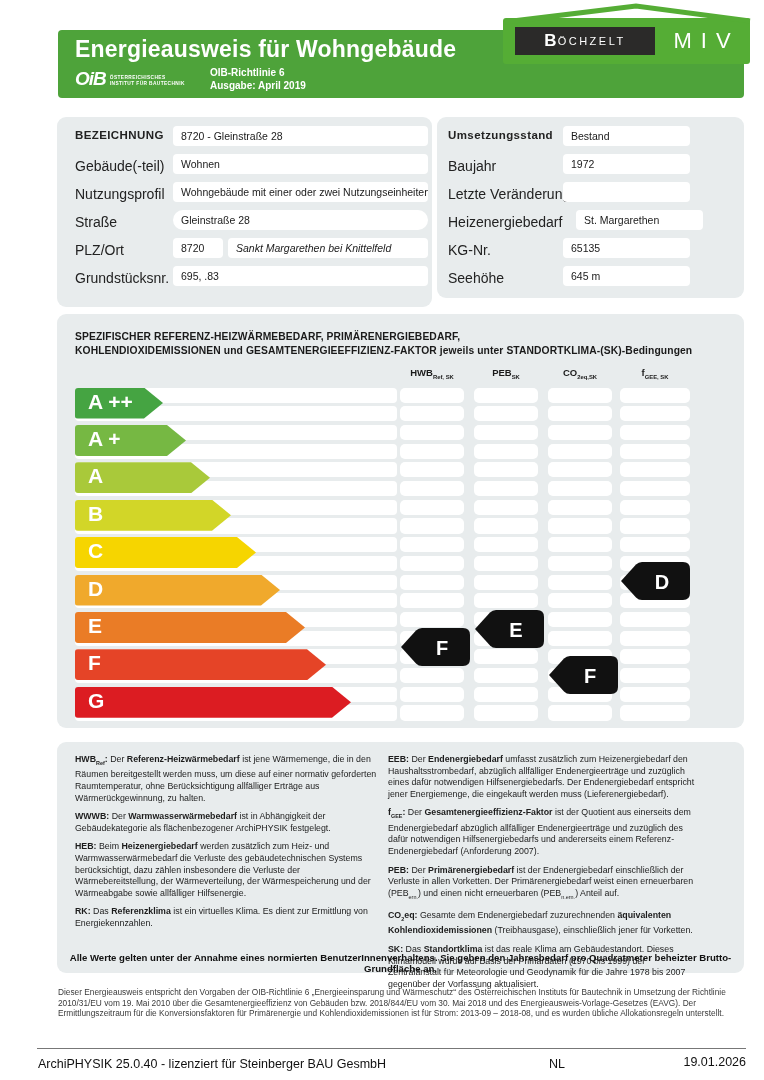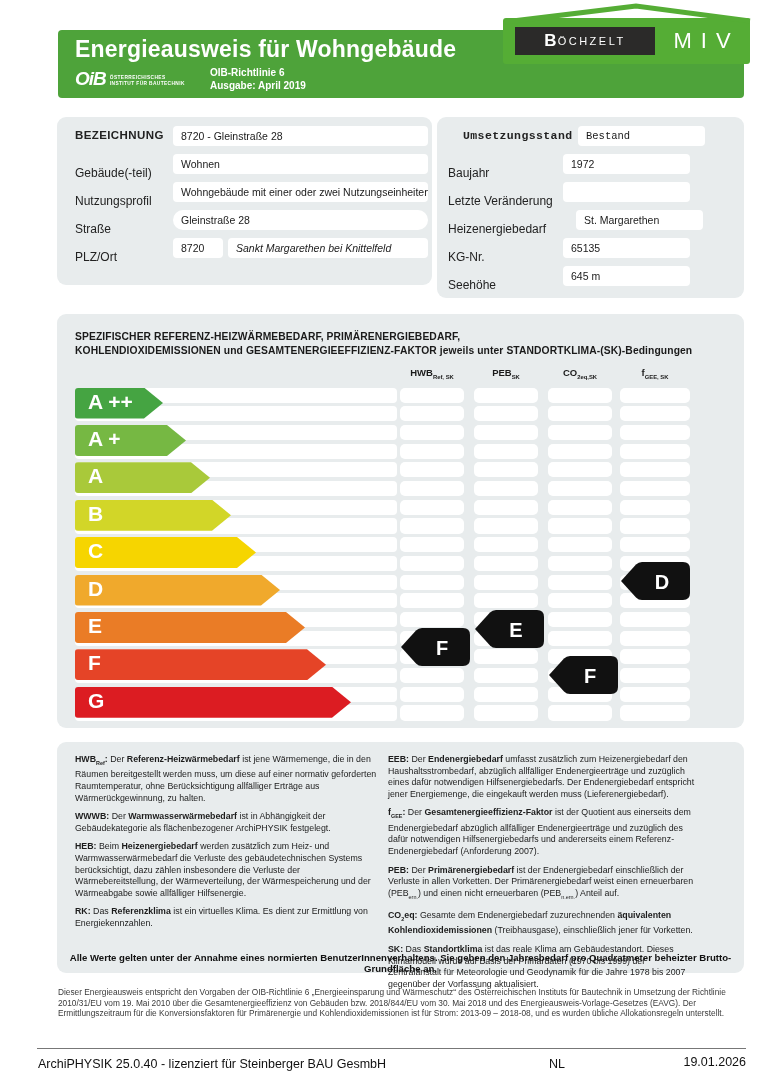--- a/index.html
+++ b/index.html
@@ -22,24 +22,24 @@
   .brand-black { position:absolute; left:20px; top:26px; width:140px; height:28px; background:#2b2a29;
     display:flex; align-items:center; justify-content:center; color:#fff; }
   .brand-black .b1 { font-size:17px; font-weight:bold; }
   .brand-black .b2 { font-size:11px; letter-spacing:2.5px; margin-left:1px; }
   .brand-miv { position:absolute; left:160px; top:26px; width:95px; height:28px; display:flex; align-items:center;
     justify-content:center; color:#fff; font-size:22px; letter-spacing:9px; padding-left:8px; }
   .brand svg { position:absolute; left:0; top:0; }
 
   
   .panel { position:absolute; background:#e8eced; border-radius:9px; }
-  #panel-left  { left:57px;  top:117px; width:375px; height:168px; }
+  #panel-left  { left:57px;  top:117px; width:375px; height:190px; }
   #panel-right { left:437px; top:117px; width:307px; height:181px; }
   .frow { position:absolute; height:20px; }
-  .flabel { position:absolute; font-size:12px; color:#222; top:12px; }
+  .flabel { position:absolute; font-size:14px; color:#222; top:4px; }
   .flabel.bold { font-weight:bold; font-size:11.5px; letter-spacing:.4px; top:3px; }
   .fbox { position:absolute; background:#fff; border-radius:4px; height:20px; font-size:10.5px; color:#1a1a1a;
     padding:4px 0 0 8px; overflow:hidden; white-space:nowrap; }
 
   
   #chart-panel { left:57px; top:314px; width:687px; height:414px; }
   .chart-title { position:absolute; left:18px; font-size:10.3px; font-weight:bold; color:#1a1a1a; letter-spacing:.1px; }
   .col-header { position:absolute; top:53px; font-size:9.5px; font-weight:600; color:#1a1a1a; transform:translateX(-50%); white-space:nowrap; }
   .col-header sub, .def sub { font-size:.62em; }
   .stripe { position:absolute; background:#fff; border-radius:4px; }
@@ -112,23 +112,27 @@
       </div>
       <div class="frow" style="left: 0px; top: 93px; width: 100%;">
         <div class="flabel" style="left: 18px;">Straße</div>
         <div class="fbox" style="left: 116px; width: 255px; border-radius: 10px;">Gleinstraße 28</div>
       </div>
       <div class="frow" style="left: 0px; top: 121px; width: 100%;">
         <div class="flabel" style="left: 18px;">PLZ/Ort</div>
         <div class="fbox" style="left: 116px; width: 50px;">8720</div>
         <div class="fbox" style="left: 171px; width: 200px; font-style: italic;">Sankt Margarethen bei Knittelfeld</div>
       </div>
+      <div class="frow" style="left: 0px; top: 149px; width: 100%;">
+        <div class="flabel" style="left: 18px;">Grundstücksnr.</div>
+        <div class="fbox" style="left: 116px; width: 255px;">695, .83</div>
+      </div>
     </div>
   <div class="panel" id="panel-right">
-      <div class="frow" style="left: 15px; top: 9px; width: 100%; font-family: Liberation Mono, monospace;">
+      <div class="frow" style="left: 0px; top: 9px; width: 100%;">
         <div class="flabel bold" style="left: 11px;">Umsetzungsstand</div>
         <div class="fbox" style="left: 126px; width: 127px;">Bestand</div>
       </div>
       <div class="frow" style="left: 0px; top: 37px; width: 100%; padding-left: 44px;">
         <div class="flabel" style="left: 11px;">Baujahr</div>
         <div class="fbox" style="left: 126px; width: 127px;">1972</div>
       </div>
       <div class="frow" style="left: 0px; top: 65px; width: 100%;">
         <div class="flabel" style="left: 11px;">Letzte Veränderung</div>
         <div class="fbox" style="left: 126px; width: 127px;"></div>

